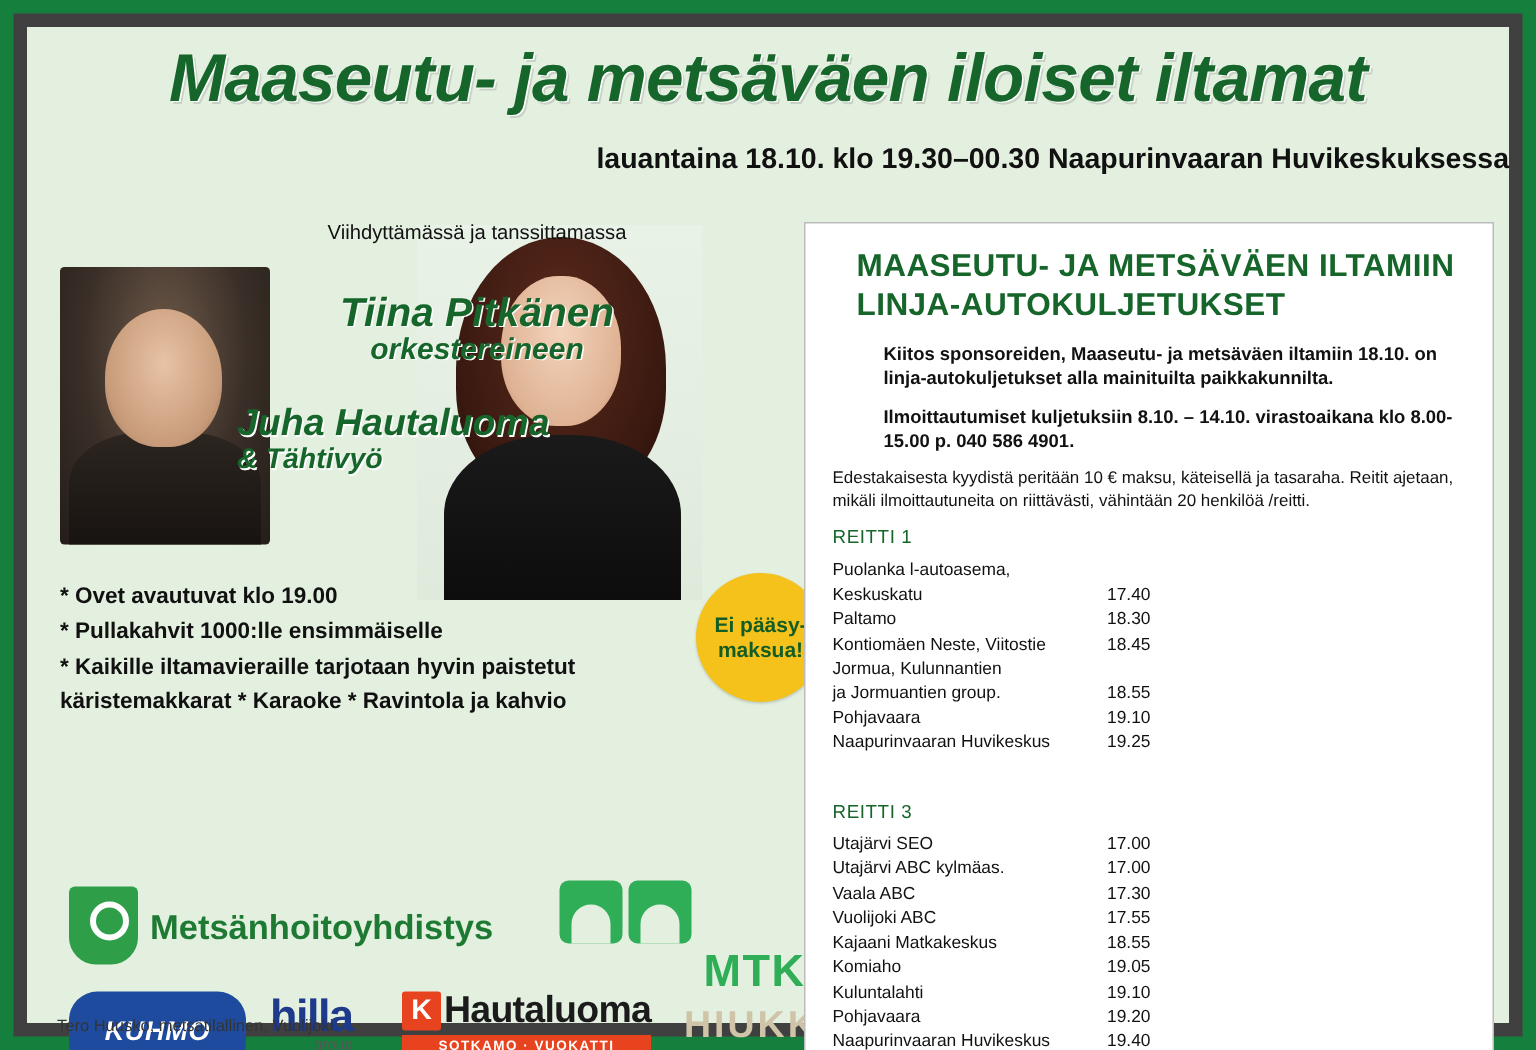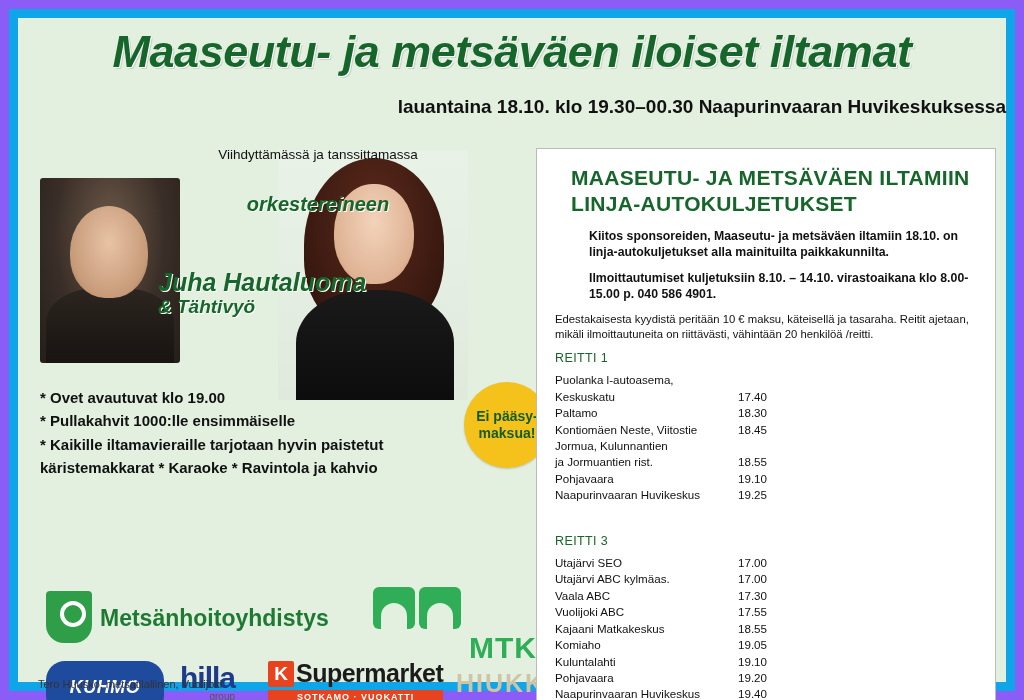--- a/index.html
+++ b/index.html
@@ -6,23 +6,23 @@
   body{
     width:1024px;height:700px;
     background:#dfeedd;
     font-family:"Liberation Sans", sans-serif;
     color:#1a1a1a;
     overflow:hidden;
     position:relative;
   }
   .frame{
     position:absolute;inset:0;
-    border:9px solid #8b5cf6;
+    border:9px solid #15803d;
     box-sizing:border-box;
-    background:#0ea5e9;
+    background:#404040;
   }
   .inner{
     position:absolute;inset:9px;
     background:#e3f0e0;
   }
 
   
   .title{
     position:absolute;left:0;right:0;top:8px;
     text-align:center;
@@ -206,20 +206,21 @@
       <div class="photo-left"></div>
       <div class="photo-right">
         <div class="hair"></div>
         <div class="face"></div>
         <div class="dress"></div>
       </div>
 
       <div class="perf-intro">Viihdyttämässä ja tanssittamassa</div>
 
       <div class="perf-name1">
+        <span>Tiina Pitkänen</span>
         <span class="sm">orkestereineen</span>
       </div>
 
       <div class="perf-name2">
         <span>Juha Hautaluoma</span>
         <span class="sm">&amp; Tähtivyö</span>
       </div>
 
       <div class="bullets">
         <div>* Ovet avautuvat klo 19.00</div>
@@ -248,21 +249,21 @@
         </div>
 
         <div class="sp hilla">
           <div class="txt">hilla</div>
           <div class="sub">group</div>
         </div>
 
         <div class="sp ksm">
           <div class="row">
             <div class="k">K</div>
-            <div class="w">Supermarket</div>
+            <div class="w">Hautaluoma</div>
           </div>
           <div class="bar">SOTKAMO · VUOKATTI</div>
         </div>
 
         <div class="sp hiukka">HIUKKA</div>
 
       </div>
 
       <div class="credit">Tero Huusko, metsätilallinen, Vuolijoki</div>
     </div>
@@ -291,21 +292,21 @@
               </div>
             <div class="rrow">
                 <span class="nm">Kontiomäen Neste, Viitostie</span>
                 <span class="tm">18.45</span>
               </div>
             <div class="rrow">
                 <span class="nm">Jormua, Kulunnantien</span>
                 <span class="tm"></span>
               </div>
             <div class="rrow">
-                <span class="nm">ja Jormuantien rist.</span>
+                <span class="nm">ja Jormuantien group.</span>
                 <span class="tm">18.55</span>
               </div>
             <div class="rrow">
                 <span class="nm">Pohjavaara</span>
                 <span class="tm">19.10</span>
               </div>
             <div class="rrow">
                 <span class="nm">Naapurinvaaran Huvikeskus</span>
                 <span class="tm">19.25</span>
               </div>

